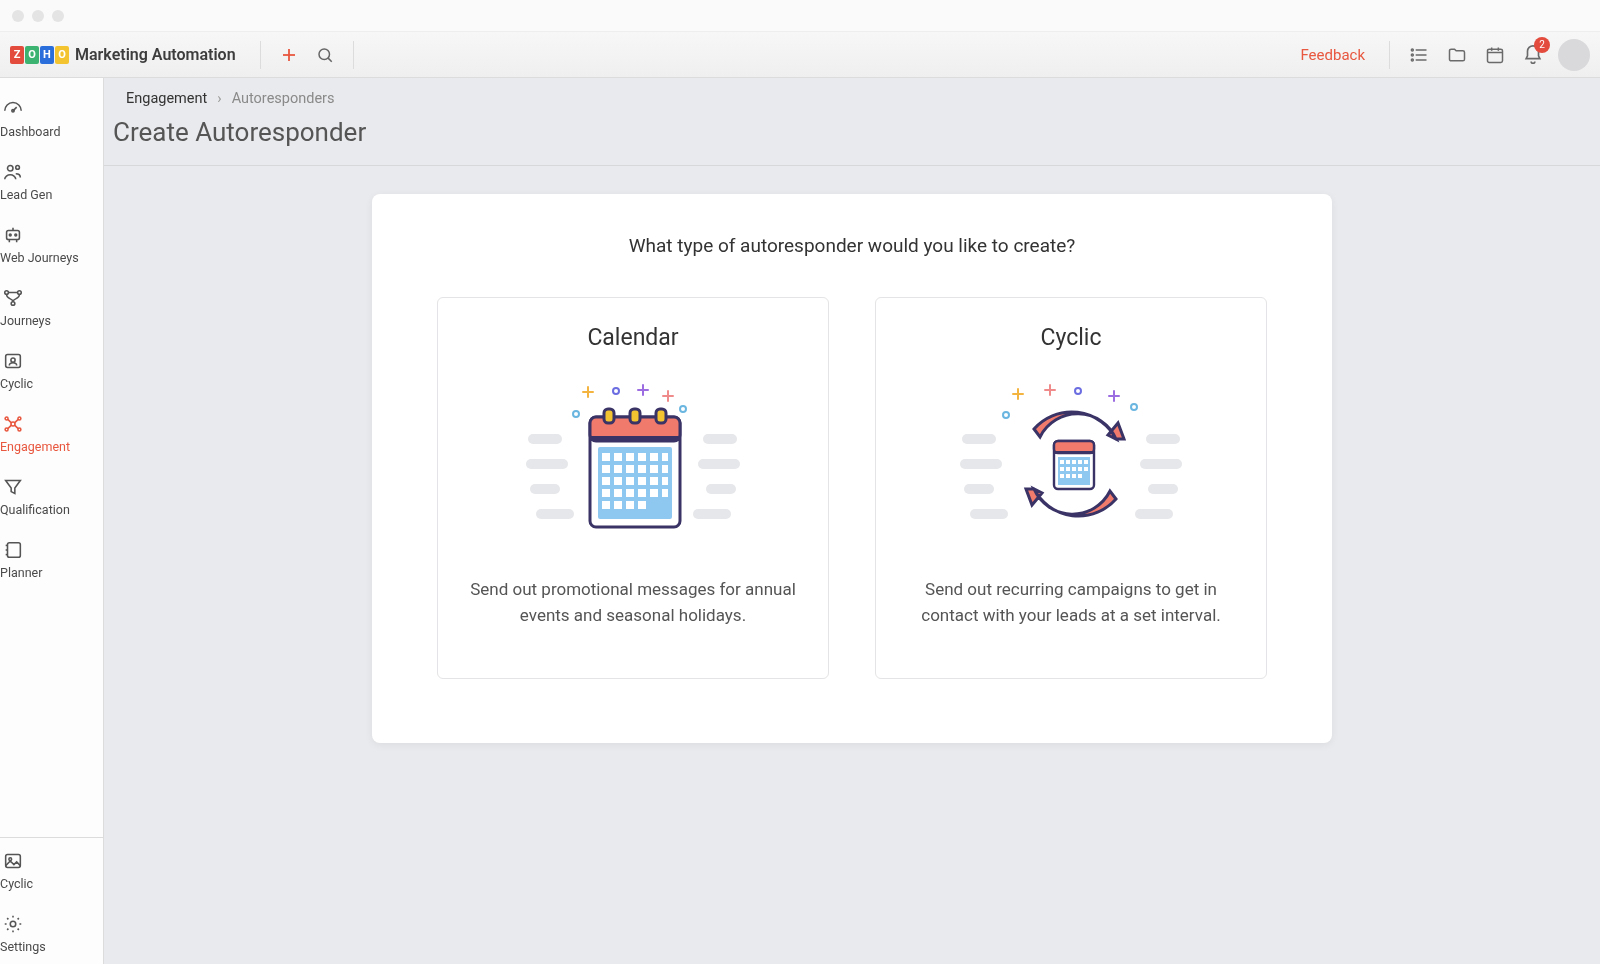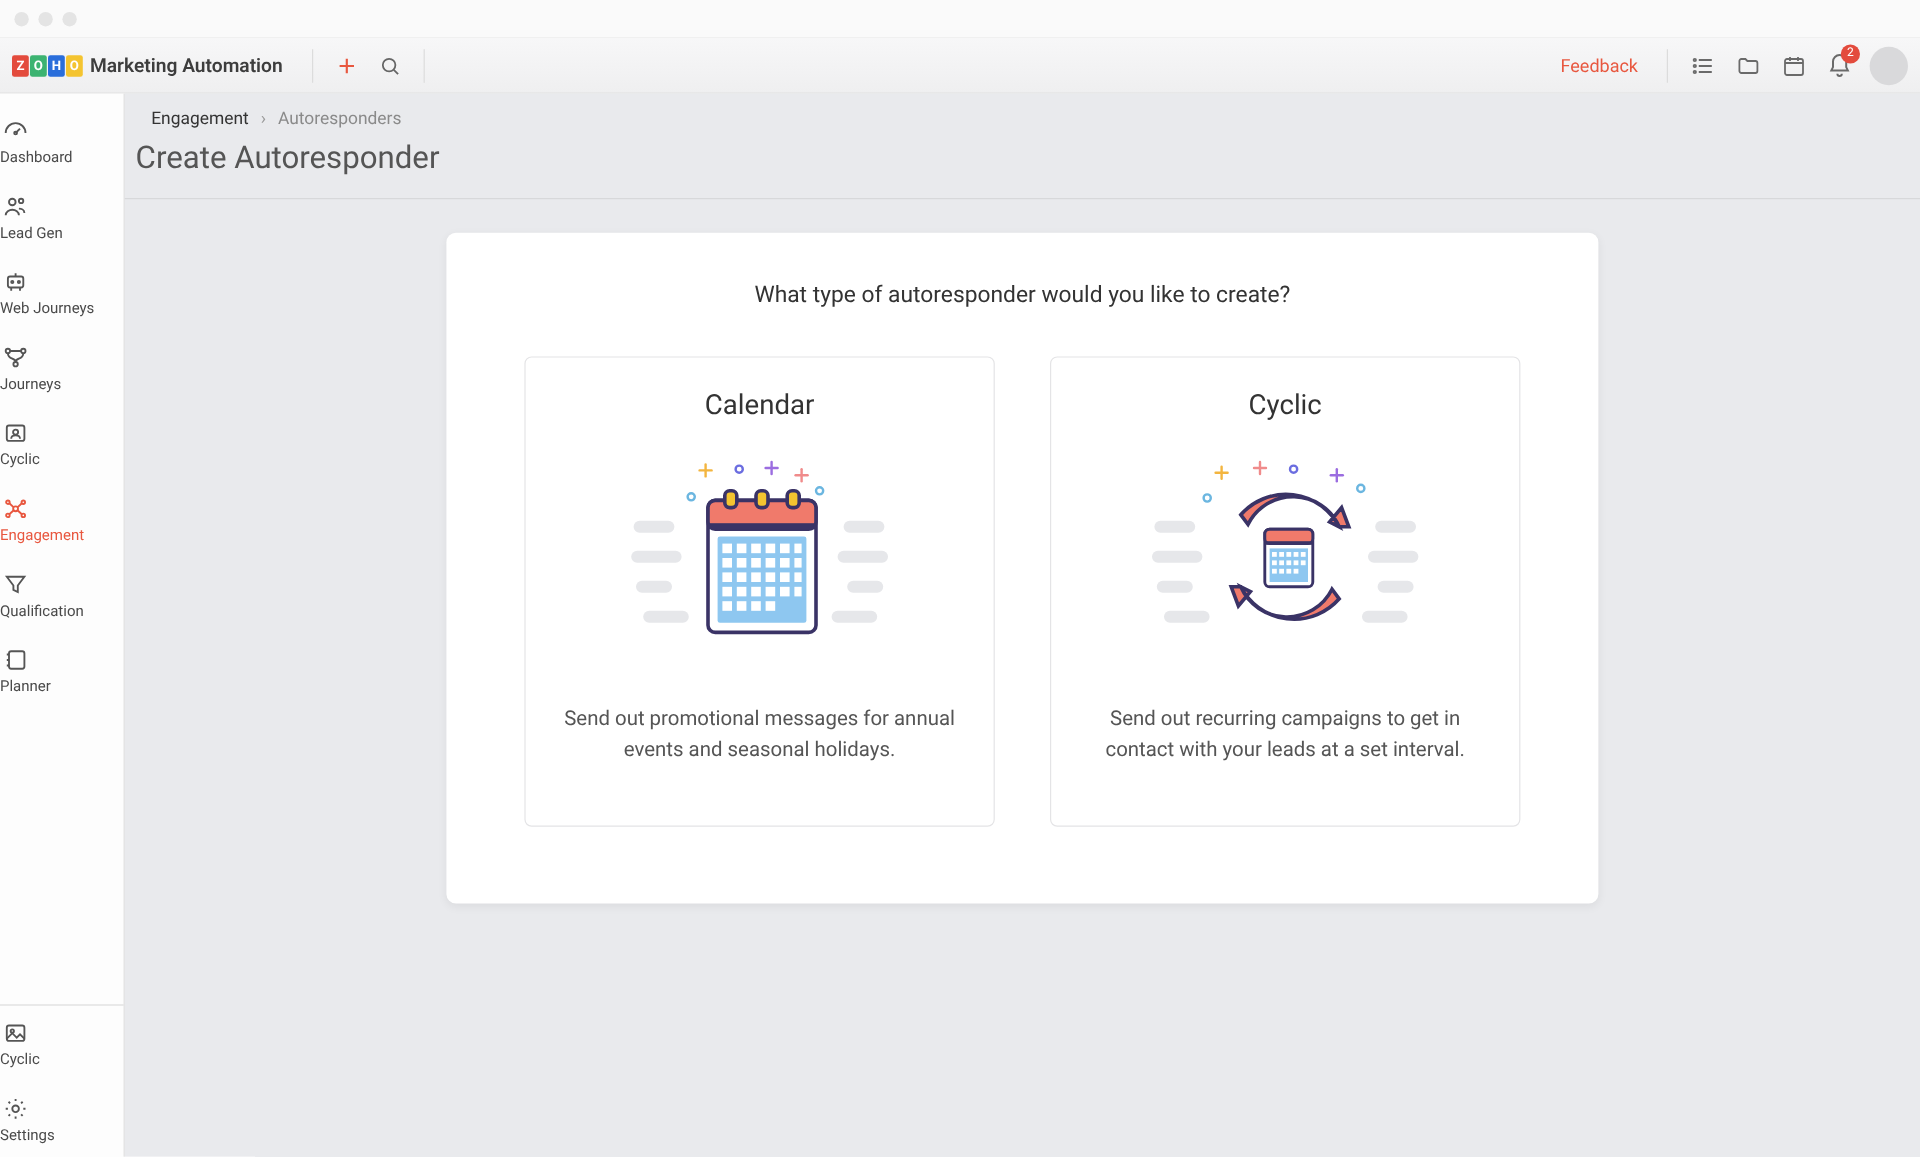--- a/index.html
+++ b/index.html
@@ -58,21 +58,21 @@
   .crumb-current{color:#8a8a8a;}
   .page-title{padding:4px 9px 18px;font-size:26px;color:#555;border-bottom:1px solid #d7d8da;}
 
   .panel-wrap{flex:1;display:flex;justify-content:center;align-items:flex-start;padding:28px 20px;overflow:auto;}
   .panel{width:960px;background:var(--panel);border-radius:8px;box-shadow:0 2px 8px rgba(0,0,0,0.06);padding:40px 48px 64px;}
   .panel h2{text-align:center;font-weight:400;font-size:19px;color:#333;margin:0 0 40px;}
   .cards{display:flex;gap:46px;justify-content:center;}
   .card{flex:1;max-width:392px;border:1px solid #e4e4e6;border-radius:6px;padding:26px 26px 50px;text-align:center;cursor:pointer;background:#fff;}
   .card-title{font-size:23px;color:#333;margin-bottom:18px;}
   .card-ill{height:190px;display:flex;align-items:center;justify-content:center;}
-  .card-desc{font-size:17px;color:#555;line-height:1.5;margin-top:28px;}
+  .card-desc{font-size:17px;color:#555;line-height:1.5;margin-top:18px;}
 
   svg{display:block;}
 </style>
 </head>
 <body>
 
 <div class="mac-chrome">
   <div class="mac-dot"></div>
   <div class="mac-dot"></div>
   <div class="mac-dot"></div>

